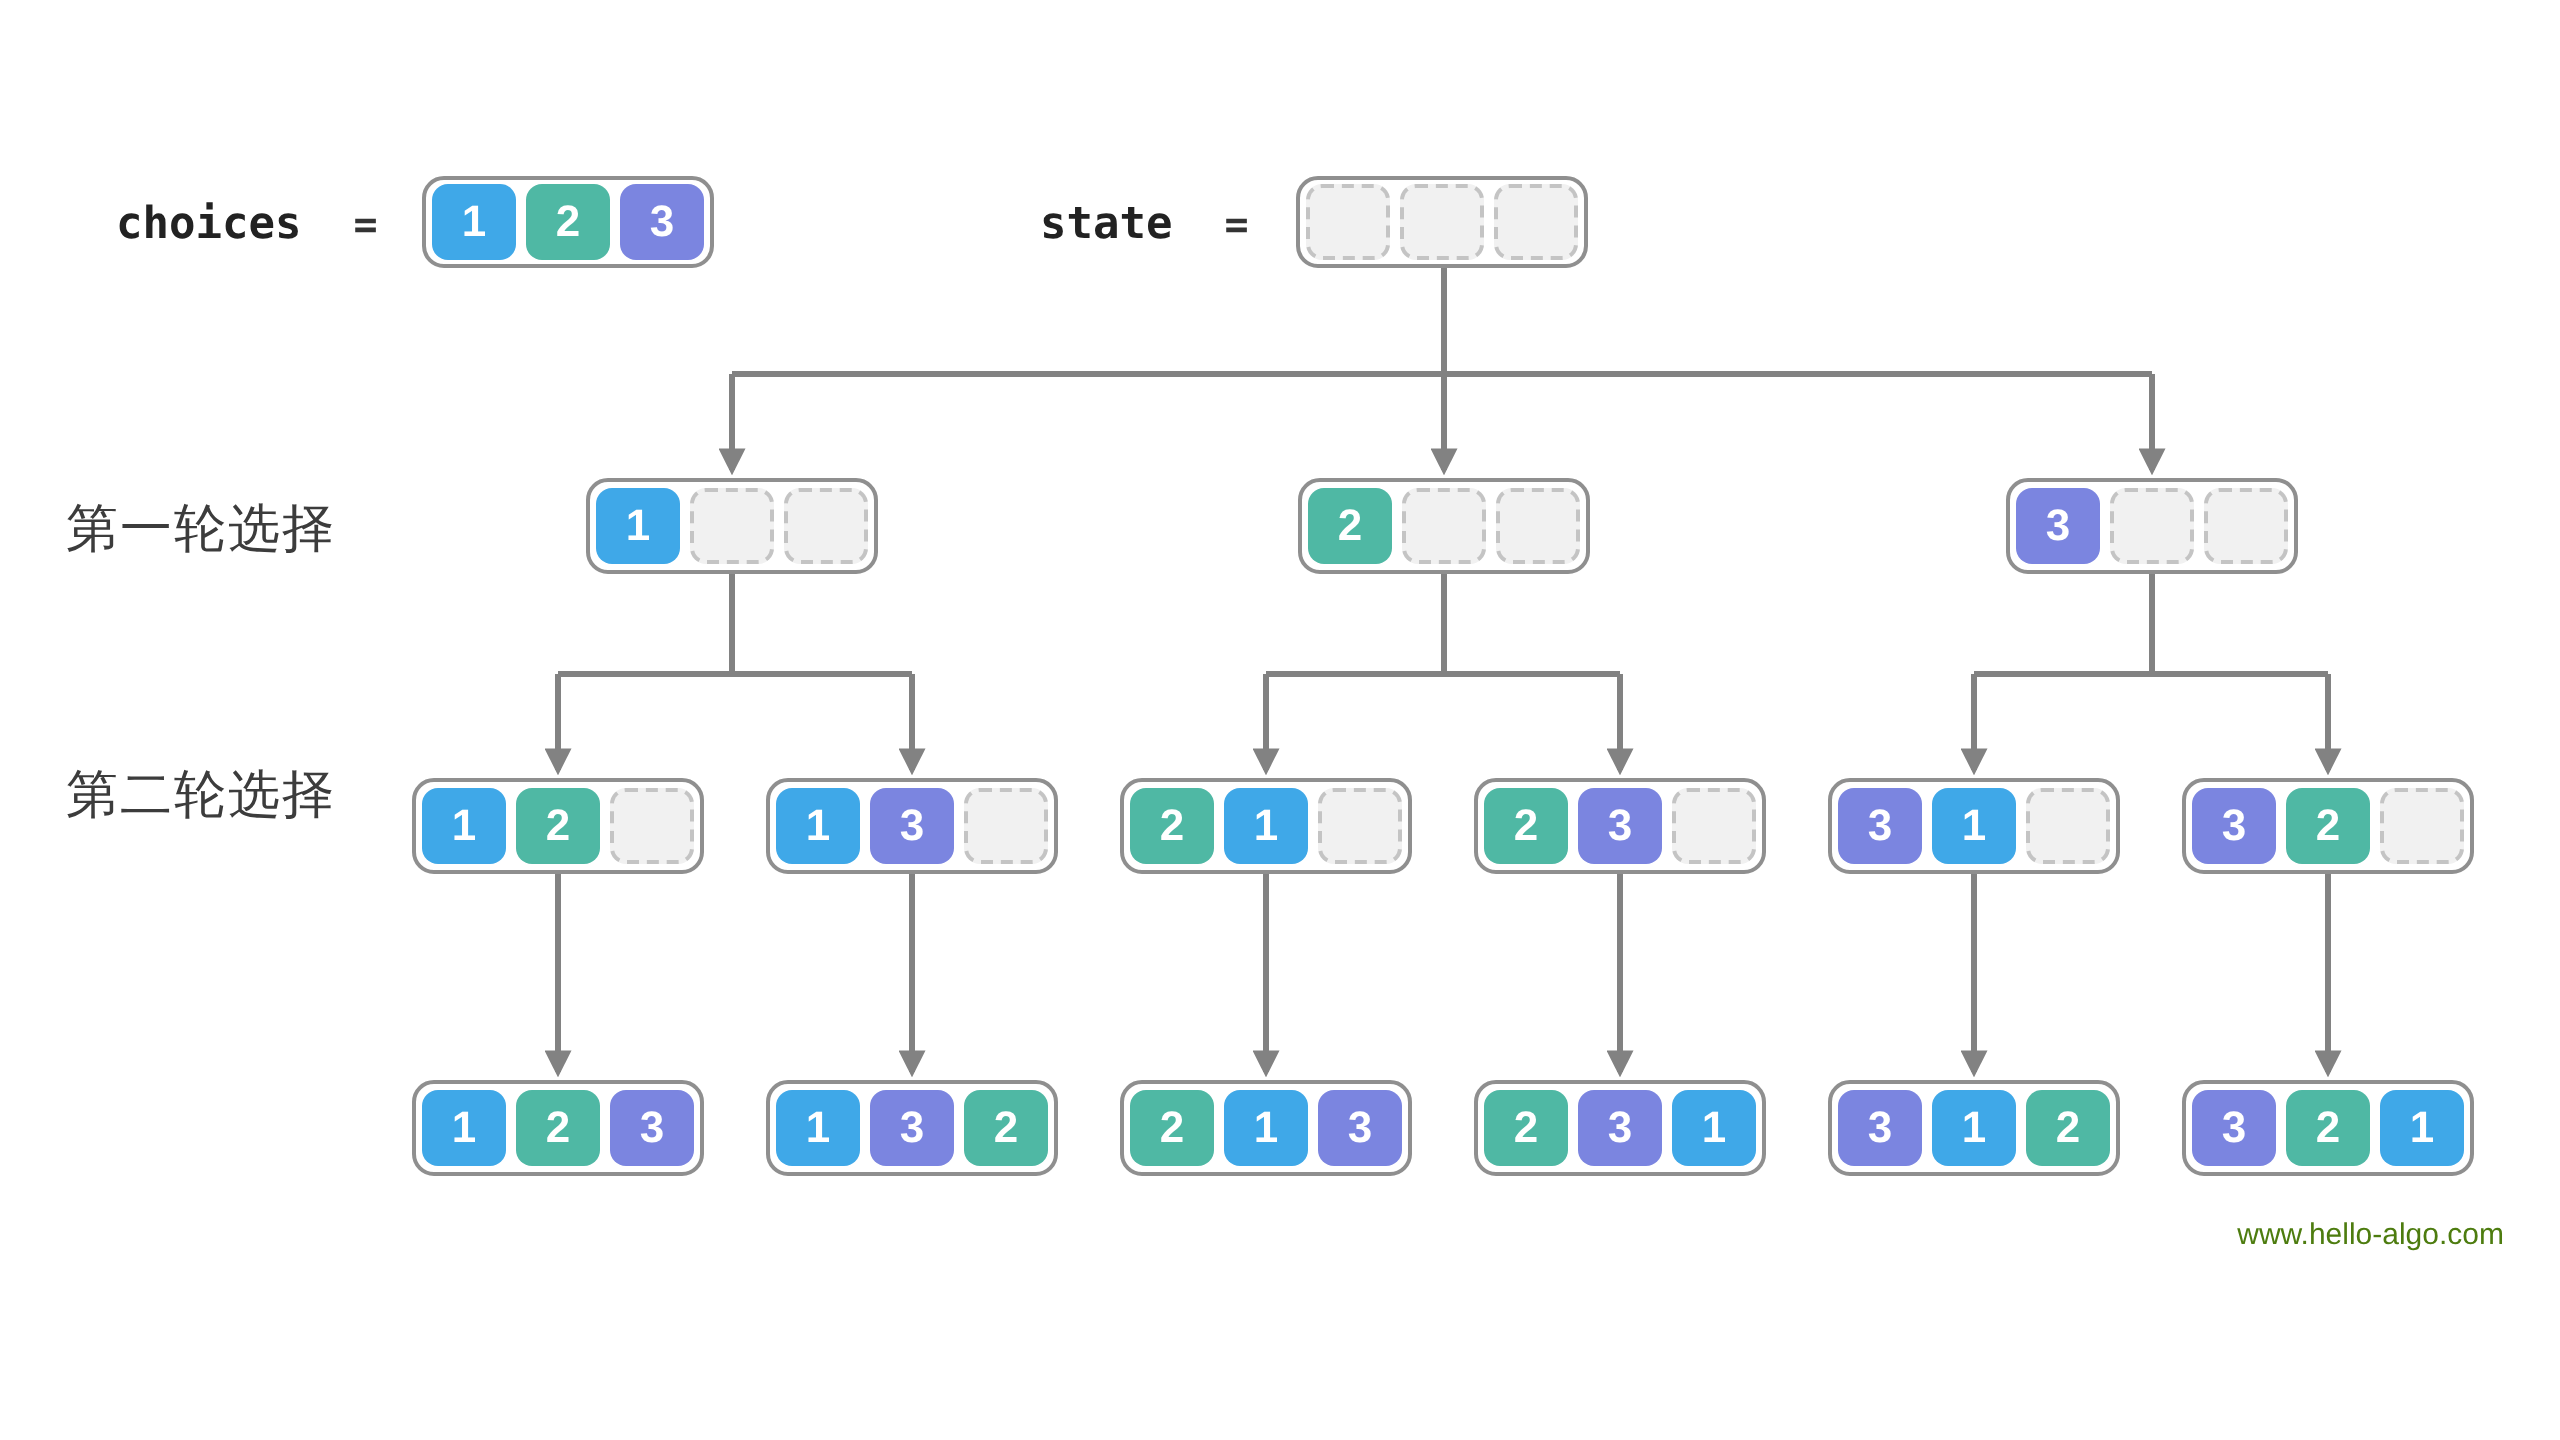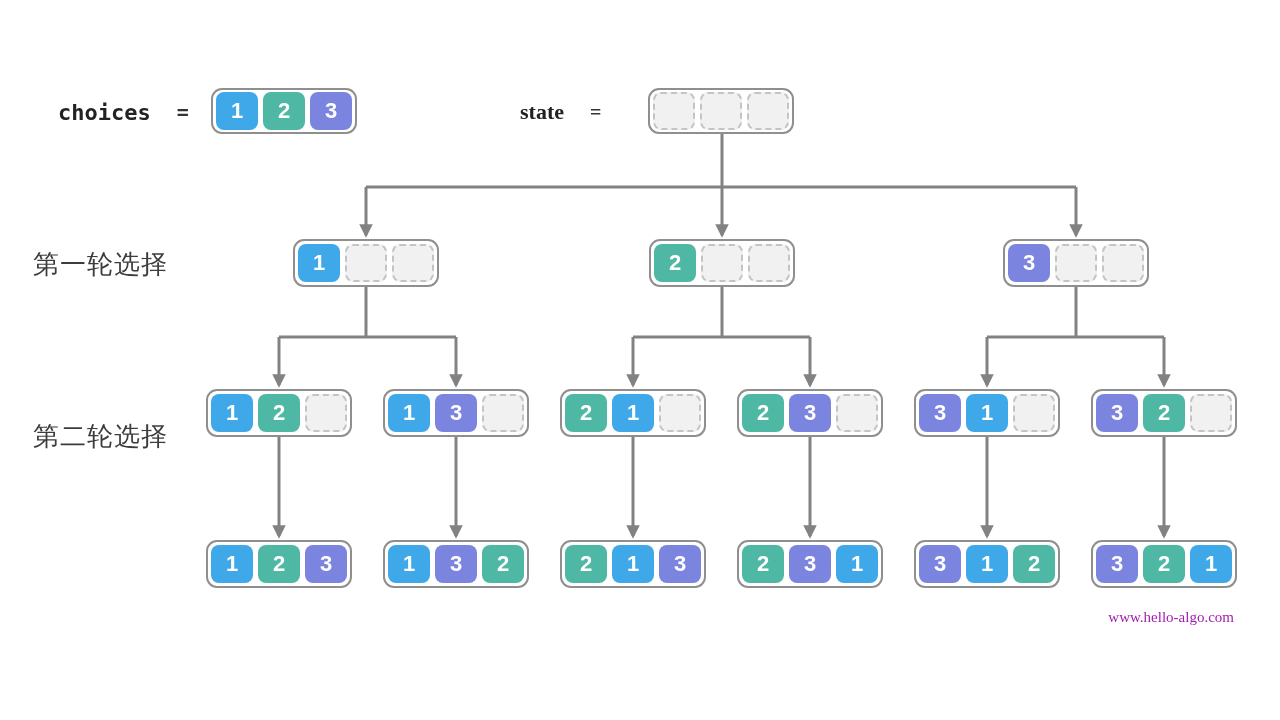--- a/index.html
+++ b/index.html
@@ -69,25 +69,25 @@
     height: 48px;
     display: flex;
     align-items: center;
     font-size: 26px;
     color: #3c3c3c;
     letter-spacing: 1px;
     z-index: 2;
   }
   .watermark {
     position: absolute;
-    right: 46px;
+    right: 28px;
     bottom: 22px;
-    font-family: Liberation Serif, serif;
+    font-family: Liberation Sans, sans-serif;
     font-size: 15px;
-    color: #a21caf;
+    color: #4d7c0f;
     z-index: 2;
   }
 </style>
 </head>
 <body>
 
 <div id="canvas">
 
   <svg id="connectors" width="1280" height="720" viewBox="0 0 1280 720">
     <defs>
@@ -120,38 +120,38 @@
     <path class="connector arrow" d="M633 437 L633 536" fill="none" stroke-width="3" marker-end="url(#arrowhead)" stroke="#828282"></path>
     <path class="connector arrow" d="M810 437 L810 536" fill="none" stroke-width="3" marker-end="url(#arrowhead)" stroke="#828282"></path>
     <path class="connector arrow" d="M987 437 L987 536" fill="none" stroke-width="3" marker-end="url(#arrowhead)" stroke="#828282"></path>
     <path class="connector arrow" d="M1164 437 L1164 536" fill="none" stroke-width="3" marker-end="url(#arrowhead)" stroke="#828282"></path>
   </svg>
 
   <div class="eq-label" style="left:58px; top:88px;">
     <span>choices</span>
     <span class="eq">=</span>
   </div>
-  <div class="eq-label" style="left:520px; top:88px;font-family:Liberation Serif, serif;">
+  <div class="eq-label" style="left:520px; top:88px;">
     <span>state</span>
     <span class="eq">=</span>
   </div>
 
   <div class="node" style="left:211px; top:88px; height:46px;">
     <span class="cell" style="background: rgb(63, 168, 232);">1</span>
     <span class="cell" style="background: rgb(79, 184, 164);">2</span>
     <span class="cell" style="background: rgb(123, 133, 224);">3</span>
   </div>
   <div class="node" style="left:648px; top:88px; height:46px;">
     <span class="cell empty"></span>
     <span class="cell empty"></span>
     <span class="cell empty"></span>
   </div>
 
   <div class="row-label" style="top:240px;">第一轮选择</div>
-  <div class="row-label" style="top:412px;">第二轮选择</div>
+  <div class="row-label" style="top:373px;">第二轮选择</div>
 
   <div class="node" style="left:293px; top:239px;">
     <span class="cell" style="background: rgb(63, 168, 232);">1</span>
     <span class="cell empty"></span>
     <span class="cell empty"></span>
   </div>
   <div class="node" style="left:649px; top:239px;">
     <span class="cell" style="background: rgb(79, 184, 164);">2</span>
     <span class="cell empty"></span>
     <span class="cell empty"></span>

